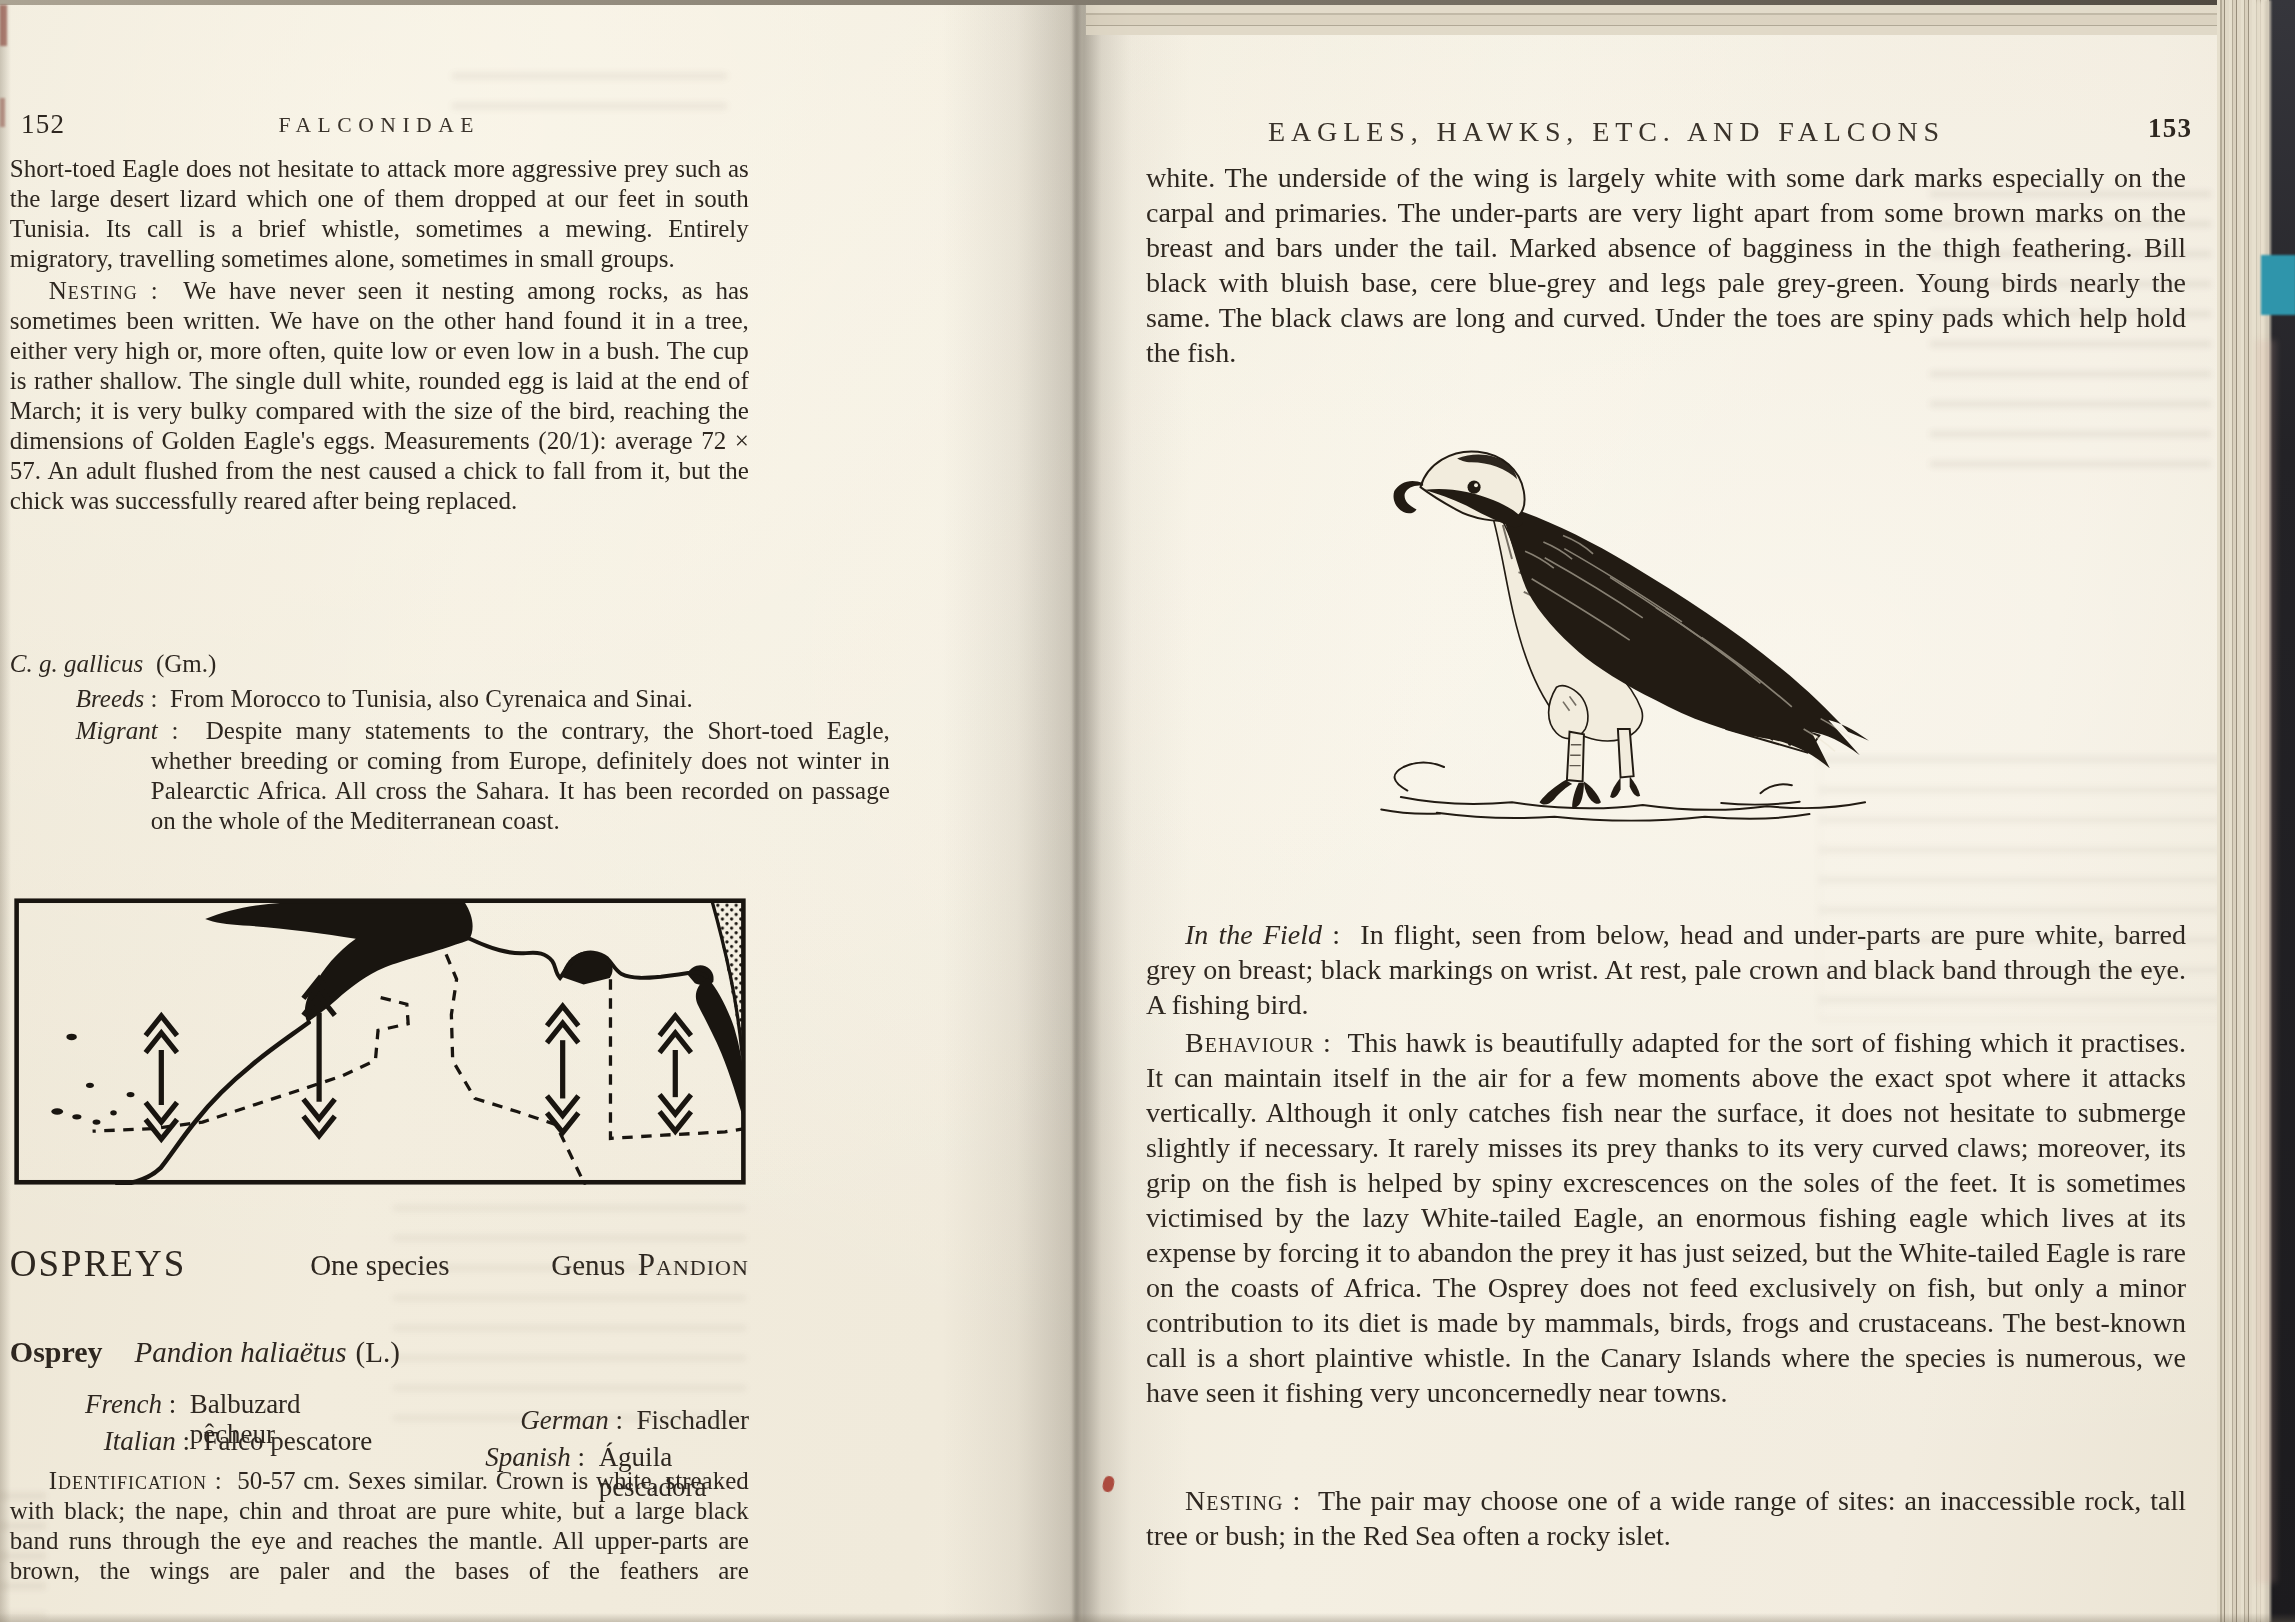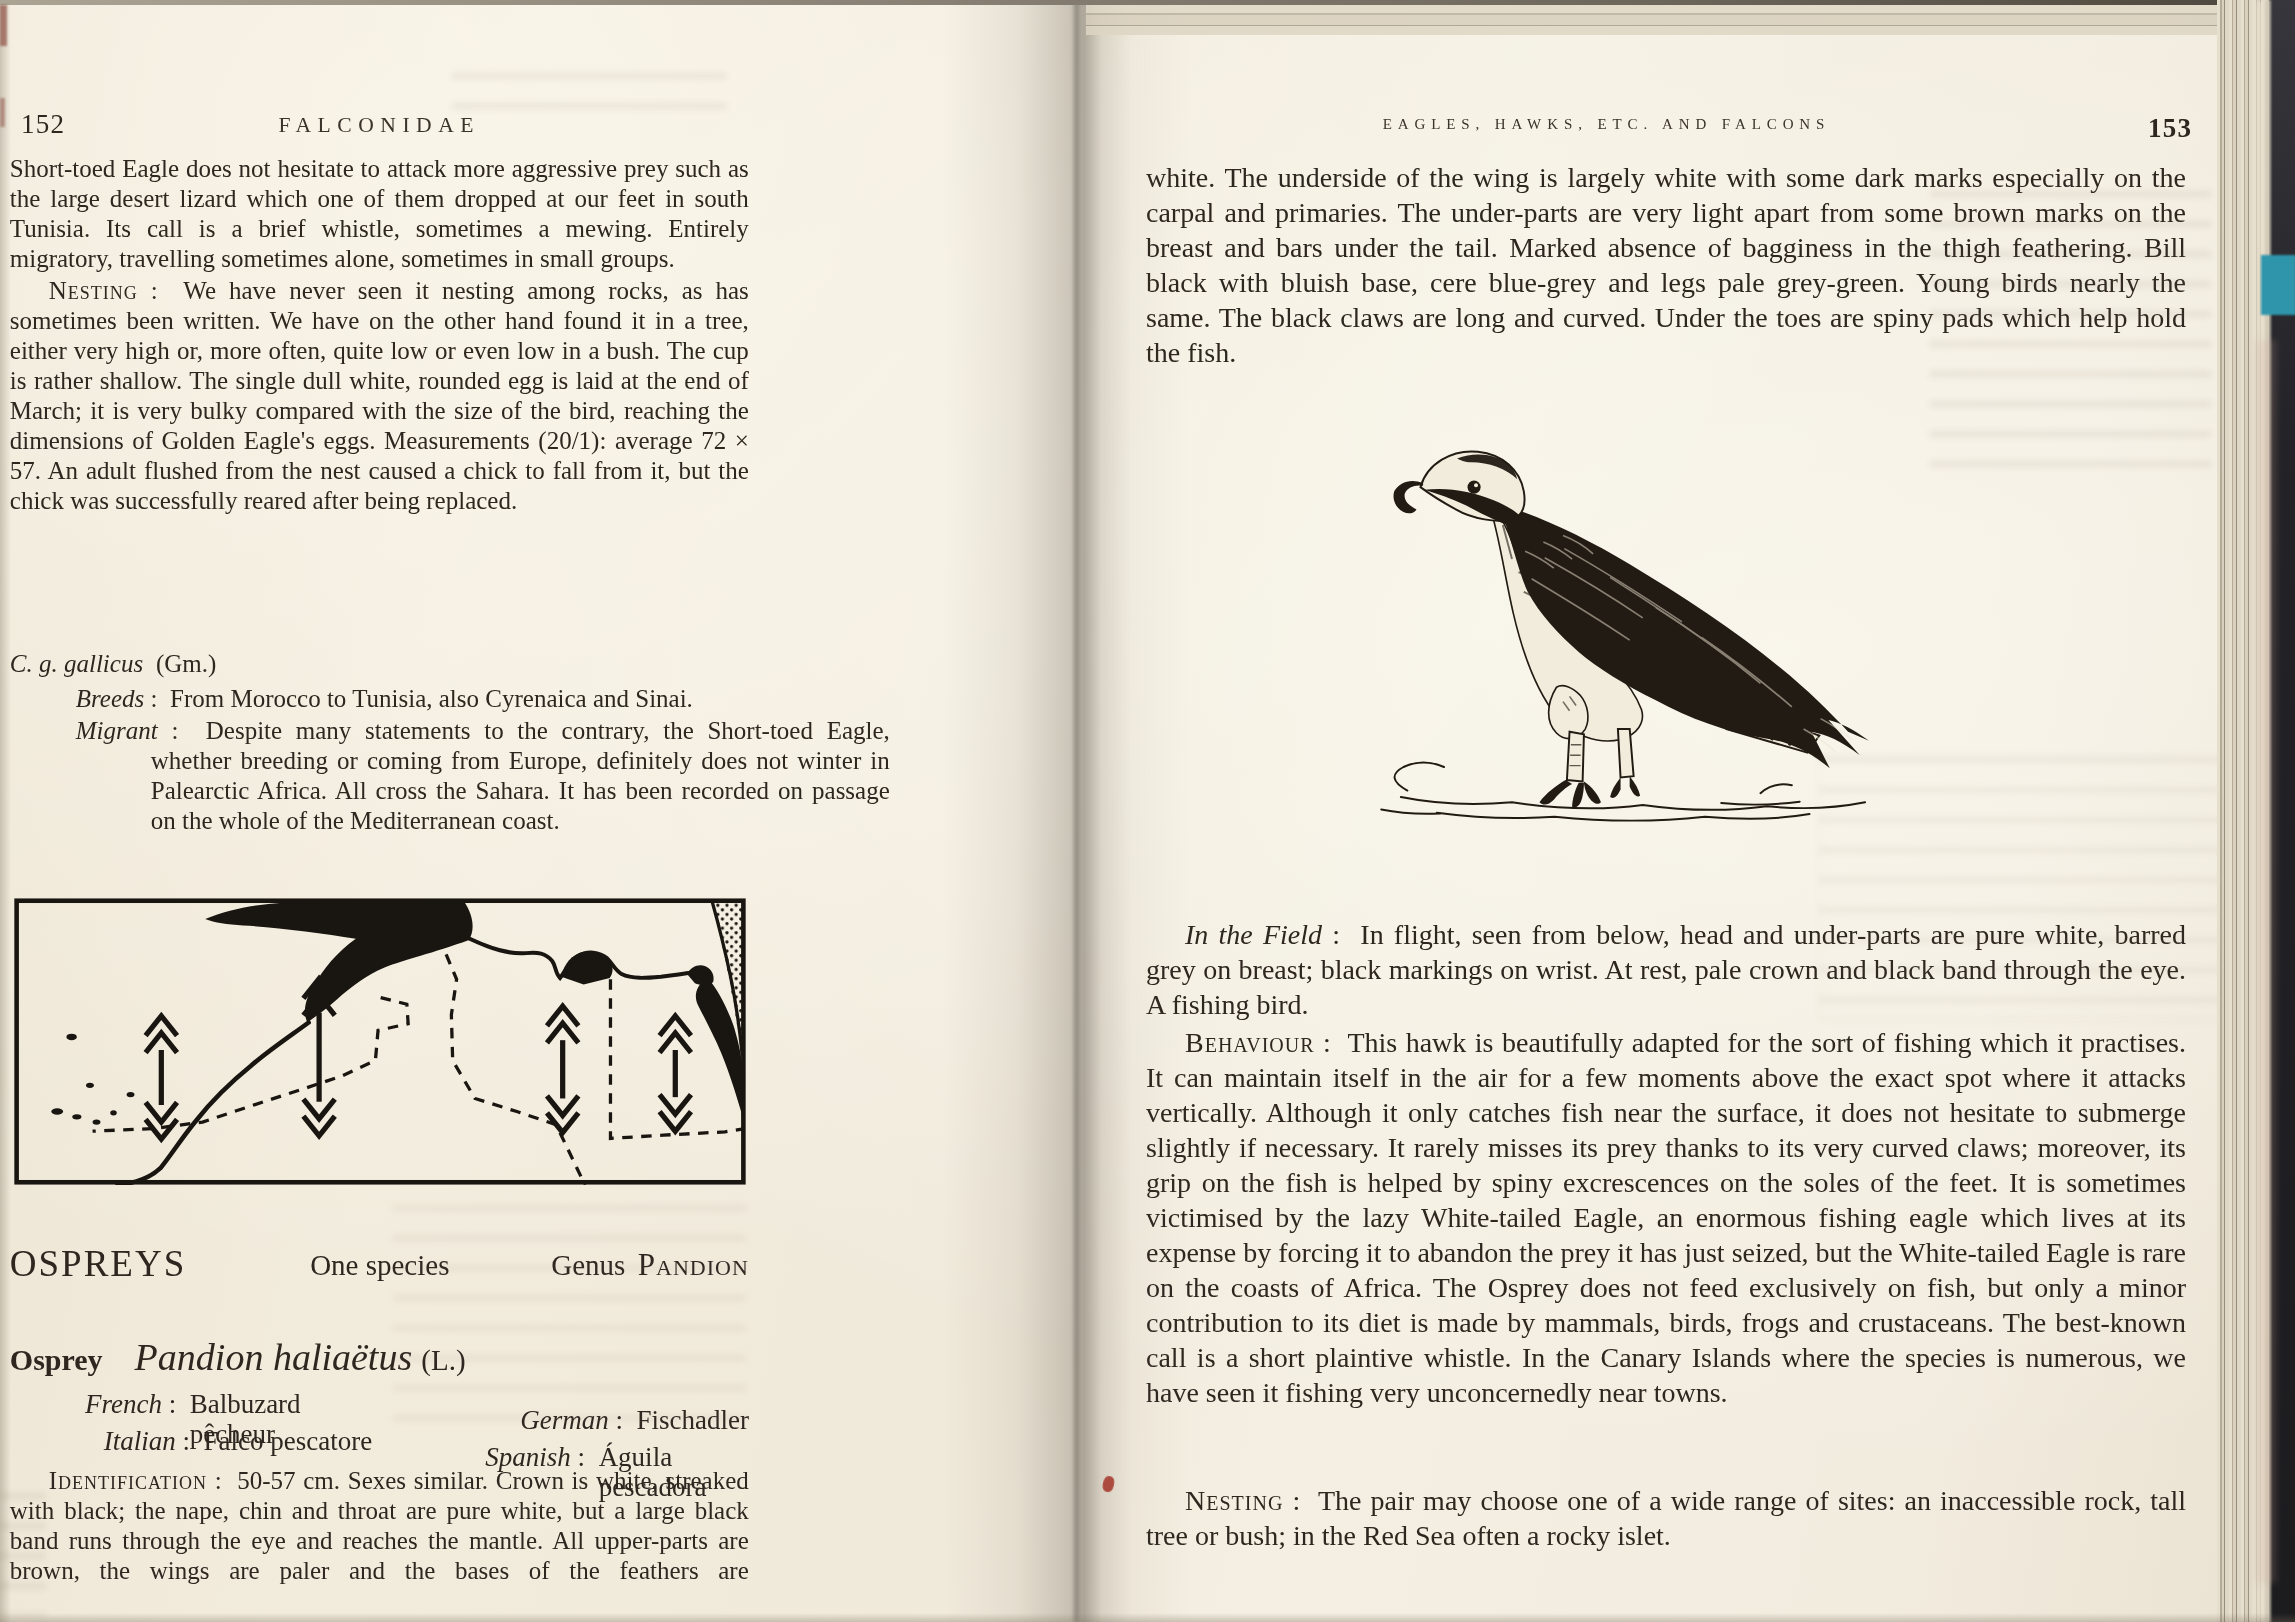--- a/index.html
+++ b/index.html
@@ -165,21 +165,21 @@
     <span style="position:absolute;left:0;top:0;font-size:37px;letter-spacing:2px;">OSPREYS</span>
     <span style="position:absolute;left:216px;top:6.5px;width:308px;text-align:center;font-size:29px;">One species</span>
     <span style="position:absolute;right:0;top:5.2px;font-size:29px;">
       <span>Genus</span>
       <span class="sc" style="font-size:31px;margin-left:5.2px;">Pandion</span>
     </span>
   </div>
 
   <div class="blk" style="left:9.8px;top:1335px;width:739px;">
     <span class="bd" style="font-size:30px;">Osprey</span>
-    <span class="it" style="font-size:38px;margin-left:29.4px;">Pandion haliaëtus</span>
+    <span class="it" style="font-size:29px;margin-left:29.4px;">Pandion haliaëtus</span>
     <span style="font-size:29px;margin-left:6.5px;">(L.)</span>
   </div>
 
   <div class="blk" style="left:9.8px;top:1389px;width:739px;font-size:27px;line-height:30px;">
     <div style="position:absolute;left:0;top:0;width:366px;">
       <div class="lang-row">
         <span class="lang-label" style="width:166px;">French</span>
           <span class="sep"> :  </span>
           <span>Balbuzard pêcheur</span>
       </div>
@@ -200,21 +200,21 @@
           <span class="sep"> :  </span>
           <span>Águila pescadora</span>
       </div>
     </div>
   </div>
 
   <div class="blk lp ind cont" style="left:9.8px;top:1466px;width:739px;">
     <span class="sc">Identification</span><span class="sep"> :  </span><span>50-57 cm. Sexes similar. Crown is white, streaked with black; the nape, chin and throat are pure white, but a large black band runs through the eye and reaches the mantle. All upper-parts are brown, the wings are paler and the bases of the feathers are</span>
   </div>
 
-  <div class="blk runhead center" style="left:1204px;top:116px;width:805px;font-size:15px;letter-spacing:5.9px;">EAGLES, HAWKS, ETC. AND FALCONS</div>
+  <div class="blk runhead center" style="left:1204px;top:116px;width:805px;font-size:28px;letter-spacing:5.9px;">EAGLES, HAWKS, ETC. AND FALCONS</div>
   <div class="blk pagenum" style="left:2148px;top:113px;font-weight:bold;">153</div>
 
   <div class="blk rp" style="left:1146px;top:160px;width:1040px;">
     <span>white. The underside of the wing is largely white with some dark marks especially on the carpal and primaries. The under-parts are very light apart from some brown marks on the breast and bars under the tail. Marked absence of bagginess in the thigh feathering. Bill black with bluish base, cere blue-grey and legs pale grey-green. Young birds nearly the same. The black claws are long and curved. Under the toes are spiny pads which help hold the fish.</span>
   </div>
 
   <svg style="position:absolute;left:1299px;top:427px;" width="681" height="425" viewBox="0 0 1030 650">
     <g stroke="#221b13" fill="none" stroke-width="3" stroke-linecap="round">
       <path d="M150,566 q80,16 170,8 q110,16 200,4 q100,14 190,2 q80,8 150,-6"></path>
       <path d="M205,590 q90,12 180,6 q120,12 230,0 q90,8 160,-4"></path>

